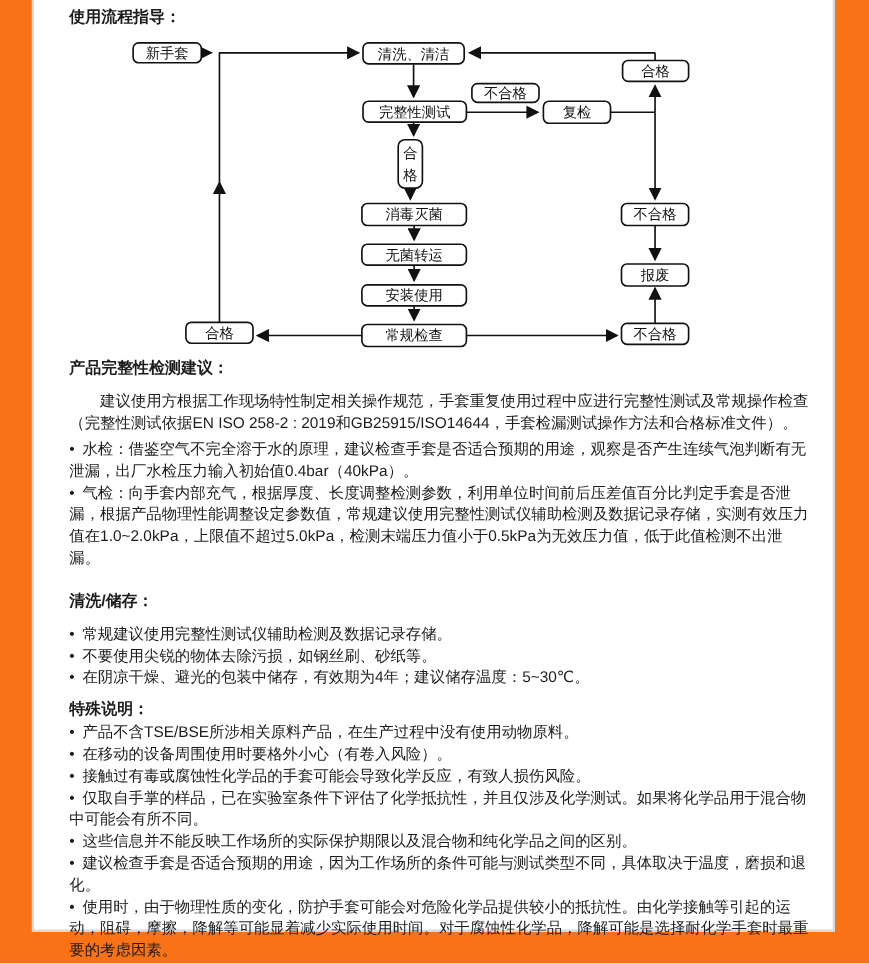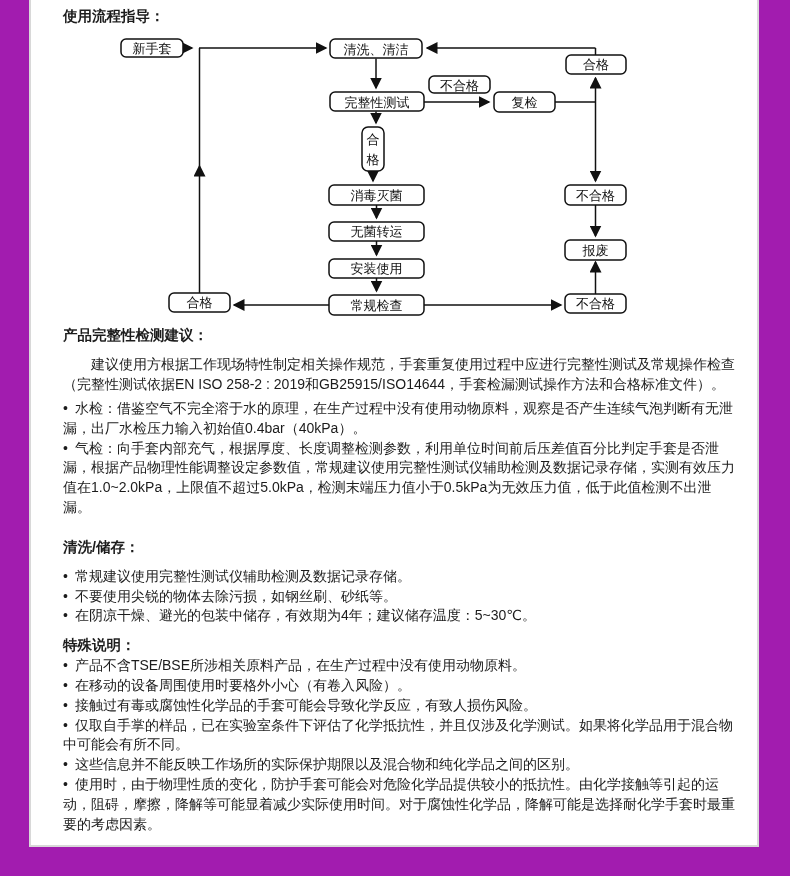--- a/index.html
+++ b/index.html
@@ -1,17 +1,17 @@
 <!DOCTYPE html>
 <html><head>
 <meta charset="utf-8">
 <style>
   html,body { margin:0; padding:0; background:#fff; }
   body { font-family:"Liberation Sans","DejaVu Sans",sans-serif; color:#1c1c1c; }
-  .canvas { position:relative; width:790px; height:876px; background:#a21caf; overflow:hidden; }
+  .canvas { position:relative; width:790px; height:876px; background:#f97316; overflow:hidden; }
   .page { position:absolute; left:29px; top:-2px; width:730px; height:849px;
           background:#fff; border:2px solid #d8d8d8; border-top:none; box-sizing:border-box; }
   .content { position:relative; padding:10px 20px 0 32px; font-size:14px; }
   .doc-title { font-size:14.5px; font-weight:700; margin:0; line-height:16px; }
   .flow-svg { position:absolute; left:0; top:0; width:730px; height:335px; display:block; }
   .flow-svg line { stroke:#111; stroke-width:1.5; }
   .flow-svg rect { stroke:#111; stroke-width:1.5; fill:#fff; }
   .flow-svg text { font-size:13px; fill:#111; text-anchor:middle; dominant-baseline:central;
                    font-family:"Liberation Sans","DejaVu Sans",sans-serif; }
   .flow-spacer { height:303px; }
@@ -127,21 +127,21 @@
           <text x="197.5" y="304.5">合格</text>
         </g>
       </svg>
 
       <div class="flow-spacer"></div>
 
       <section class="sec sec1">
         <h2>产品完整性检测建议：</h2>
         <p>建议使用方根据工作现场特性制定相关操作规范，手套重复使用过程中应进行完整性测试及常规操作检查（完整性测试依据EN ISO 258-2 : 2019和GB25915/ISO14644，手套检漏测试操作方法和合格标准文件）。</p>
         <ul>
-          <li><span class="blt">•</span><span>水检：借鉴空气不完全溶于水的原理，在生产过程中没有使用动物原料，观察是否产生连续气泡判断有无泄漏，出厂水检压力输入初始值0.4bar（40kPa）。</span></li>
+          <li><span class="blt">•</span><span>水检：借鉴空气不完全溶于水的原理，建议检查手套是否适合预期的用途，观察是否产生连续气泡判断有无泄漏，出厂水检压力输入初始值0.4bar（40kPa）。</span></li>
           <li><span class="blt">•</span><span>气检：向手套内部充气，根据厚度、长度调整检测参数，利用单位时间前后压差值百分比判定手套是否泄漏，根据产品物理性能调整设定参数值，常规建议使用完整性测试仪辅助检测及数据记录存储，实测有效压力值在1.0~2.0kPa，上限值不超过5.0kPa，检测末端压力值小于0.5kPa为无效压力值，低于此值检测不出泄漏。</span></li>
         </ul>
       </section>
 
       <section class="sec sec2">
         <h2>清洗/储存：</h2>
         <ul>
           <li><span class="blt">•</span><span>常规建议使用完整性测试仪辅助检测及数据记录存储。</span></li>
           <li><span class="blt">•</span><span>不要使用尖锐的物体去除污损，如钢丝刷、砂纸等。</span></li>
           <li><span class="blt">•</span><span>在阴凉干燥、避光的包装中储存，有效期为4年；建议储存温度：5~30℃。</span></li>
@@ -149,19 +149,20 @@
       </section>
 
       <section class="sec sec3">
         <h2>特殊说明：</h2>
         <ul>
           <li><span class="blt">•</span><span>产品不含TSE/BSE所涉相关原料产品，在生产过程中没有使用动物原料。</span></li>
           <li><span class="blt">•</span><span>在移动的设备周围使用时要格外小心（有卷入风险）。</span></li>
           <li><span class="blt">•</span><span>接触过有毒或腐蚀性化学品的手套可能会导致化学反应，有致人损伤风险。</span></li>
           <li><span class="blt">•</span><span>仅取自手掌的样品，已在实验室条件下评估了化学抵抗性，并且仅涉及化学测试。如果将化学品用于混合物中可能会有所不同。</span></li>
           <li><span class="blt">•</span><span>这些信息并不能反映工作场所的实际保护期限以及混合物和纯化学品之间的区别。</span></li>
+          <li><span class="blt">•</span><span>建议检查手套是否适合预期的用途，因为工作场所的条件可能与测试类型不同，具体取决于温度，磨损和退化。</span></li>
           <li><span class="blt">•</span><span>使用时，由于物理性质的变化，防护手套可能会对危险化学品提供较小的抵抗性。由化学接触等引起的运动，阻碍，摩擦，降解等可能显着减少实际使用时间。对于腐蚀性化学品，降解可能是选择耐化学手套时最重要的考虑因素。</span></li>
 
         </ul>
       </section>
     </div>
   </div>
 </div>
 
 </body></html>

